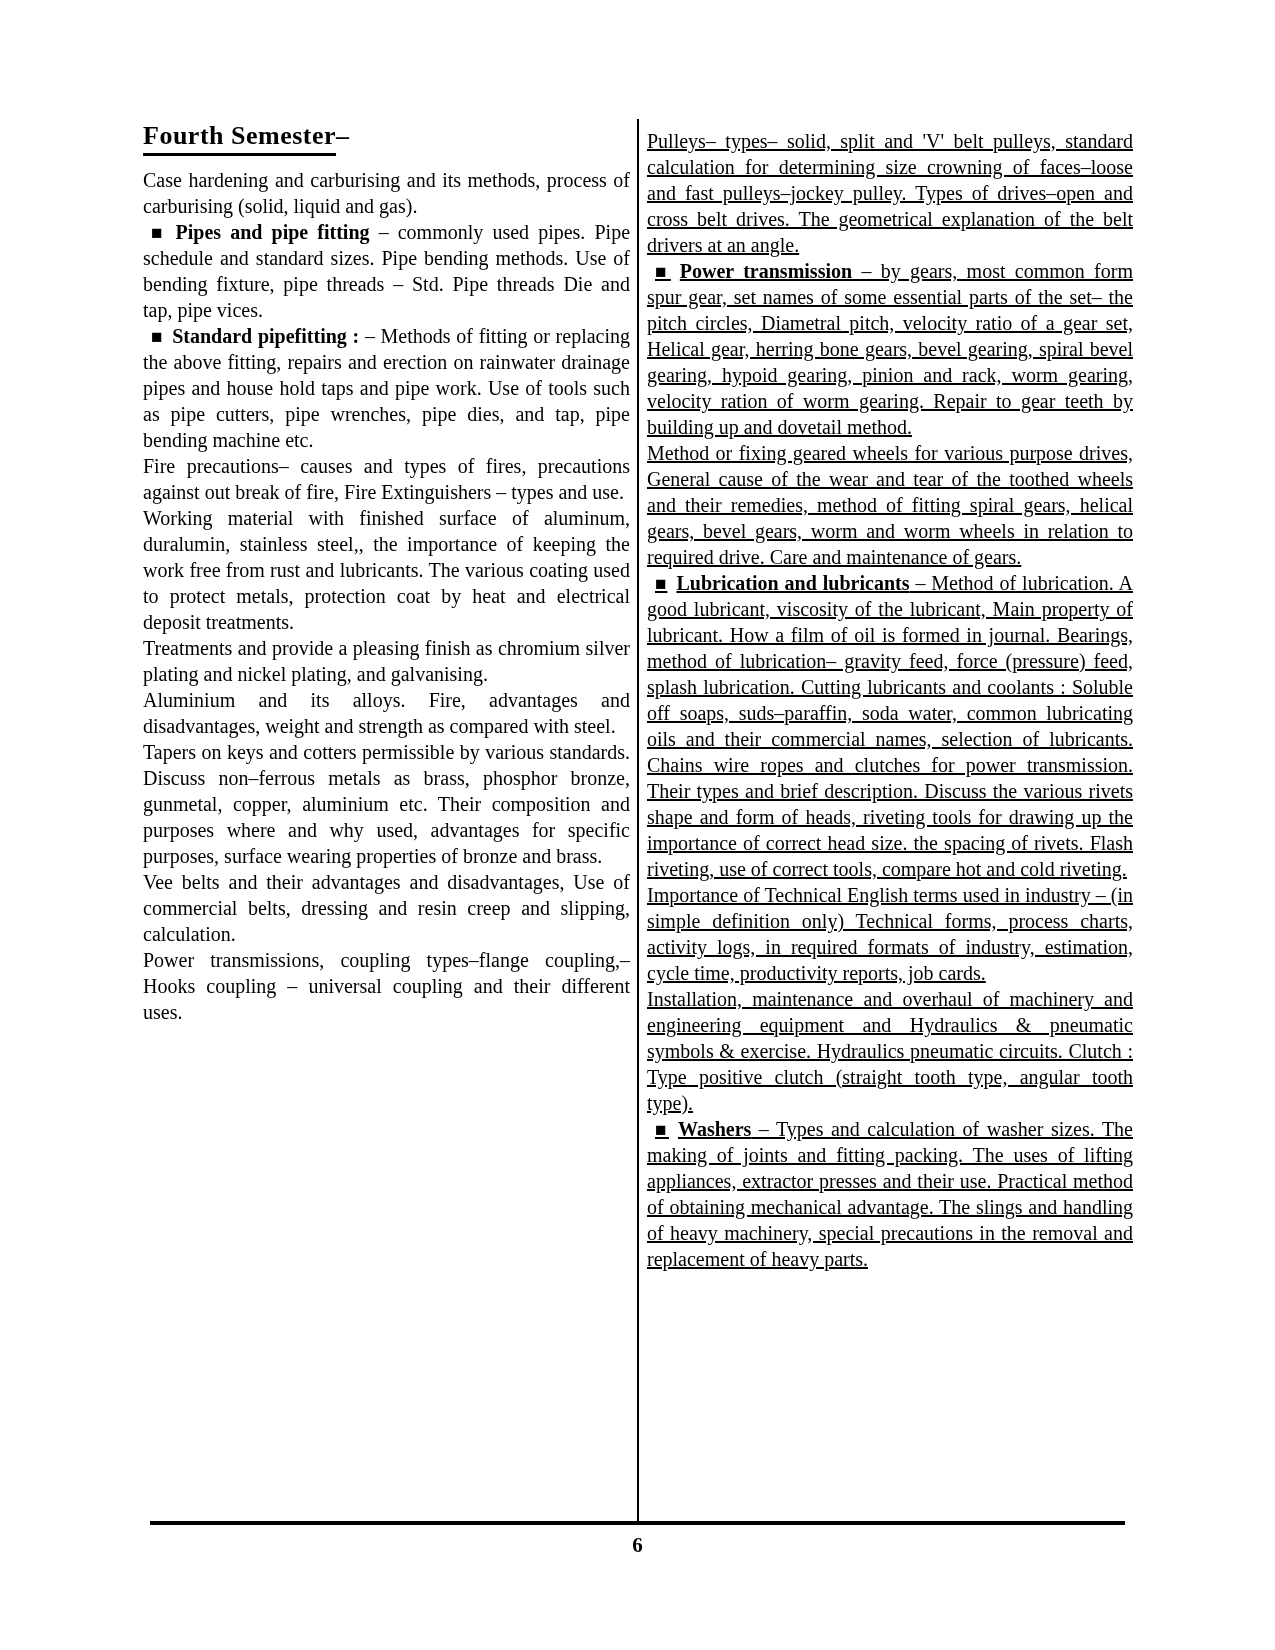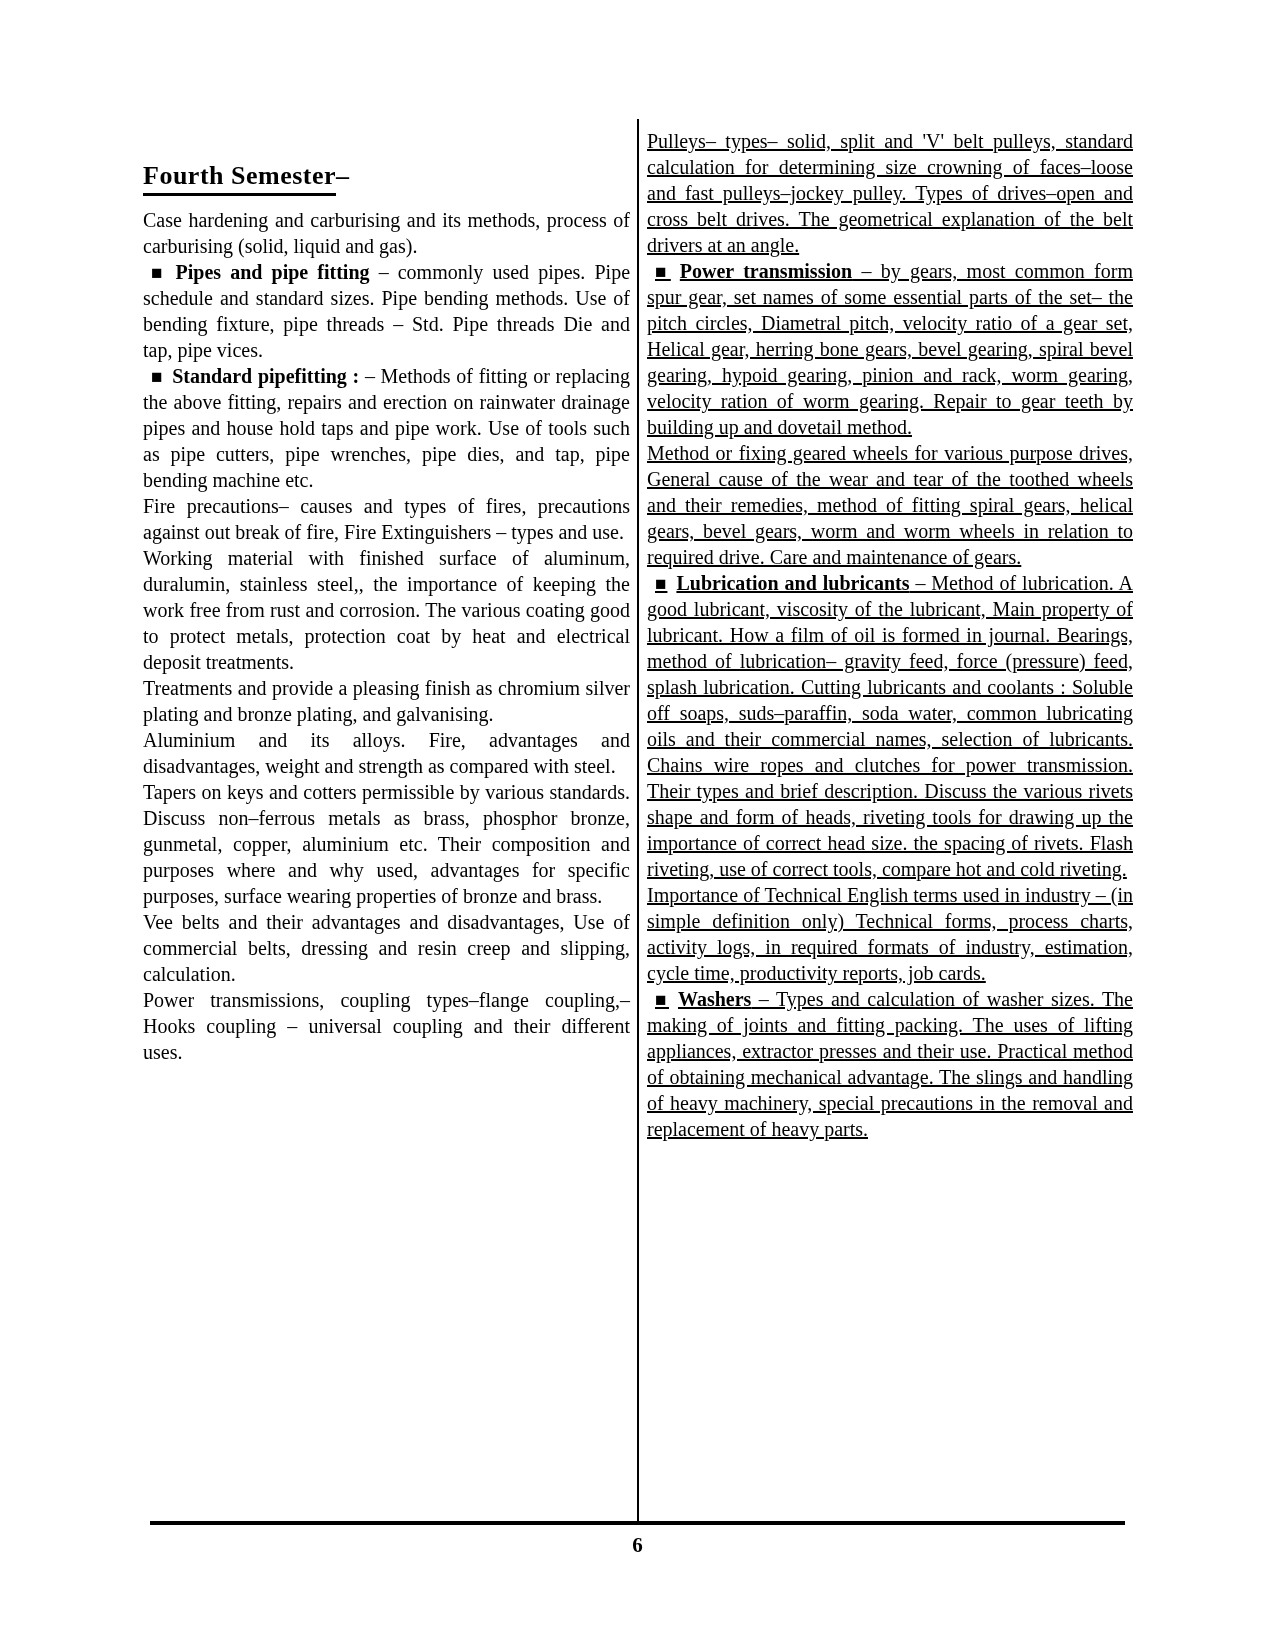--- a/index.html
+++ b/index.html
@@ -30,21 +30,20 @@
     font-size: 26px;
     line-height: 33px;
     font-weight: bold;
     margin: 0 0 11px 0;
     letter-spacing: 0.5px;
   }
   .underlined {
     border-bottom: 3px solid #000000;
     padding-bottom: 1px;
     display: inline-block;
-    margin-top: 40px;
   }
   p.para {
     margin: 0;
     font-size: 20px;
     line-height: 26px;
     text-align: justify;
   }
   p.para.bulleted { text-indent: 8px; }
   .bullet {
     font-size: 19px;
@@ -85,35 +84,36 @@
 <div class="page">
 
   <div class="columns">
     <div class="col-left">
       <h1 class="heading"><span class="underlined">Fourth Semester</span><span>–</span></h1>
       <div id="left-paras">
           <p class="para"><span>Case hardening and carburising and its methods, process of carburising (solid, liquid and gas).</span></p>
           <p class="para bulleted"><span class="bullet">■</span><span class="bold-lead">Pipes and pipe fitting</span><span> – commonly used pipes. Pipe schedule and standard sizes. Pipe bending methods. Use of bending fixture, pipe threads – Std. Pipe threads Die and tap, pipe vices.</span></p>
           <p class="para bulleted"><span class="bullet">■</span><span class="bold-lead">Standard pipefitting :</span><span> – Methods of fitting or replacing the above fitting, repairs and erection on rainwater drainage pipes and house hold taps and pipe work. Use of tools such as pipe cutters, pipe wrenches, pipe dies, and tap, pipe bending machine etc.</span></p>
           <p class="para"><span>Fire precautions– causes and types of fires, precautions against out break of fire, Fire Extinguishers – types and use.</span></p>
-          <p class="para"><span>Working material with finished surface of aluminum, duralumin, stainless steel,, the importance of keeping the work free from rust and corrosion. The various coating good to protect metals, protection coat by heat and electrical deposit treatments.</span></p>
-          <p class="para"><span>Treatments and provide a pleasing finish as chromium silver plating and bronze plating, and galvanising.</span></p>
+          <p class="para"><span>Working material with finished surface of aluminum, duralumin, stainless steel,, the importance of keeping the work free from rust and lubricants. The various coating used to protect metals, protection coat by heat and electrical deposit treatments.</span></p>
+          <p class="para"><span>Treatments and provide a pleasing finish as chromium silver plating and nickel plating, and galvanising.</span></p>
           <p class="para"><span>Aluminium and its alloys. Fire, advantages and disadvantages, weight and strength as compared with steel.</span></p>
           <p class="para"><span>Tapers on keys and cotters permissible by various standards. Discuss non–ferrous metals as brass, phosphor bronze, gunmetal, copper, aluminium etc. Their composition and purposes where and why used, advantages for specific purposes, surface wearing properties of bronze and brass.</span></p>
           <p class="para"><span>Vee belts and their advantages and disadvantages, Use of commercial belts, dressing and resin creep and slipping, calculation.</span></p>
           <p class="para"><span>Power transmissions, coupling types–flange coupling,– Hooks coupling – universal coupling and their different uses.</span></p>
         </div>
     </div>
     <div class="col-right">
       <div id="right-paras">
           <p class="para"><span>Pulleys– types– solid, split and 'V' belt pulleys, standard calculation for determining size crowning of faces–loose and fast pulleys–jockey pulley. Types of drives–open and cross belt drives. The geometrical explanation of the belt drivers at an angle.</span></p>
           <p class="para bulleted"><span class="bullet">■</span><span class="bold-lead">Power transmission</span><span> – by gears, most common form spur gear, set names of some essential parts of the set– the pitch circles, Diametral pitch, velocity ratio of a gear set, Helical gear, herring bone gears, bevel gearing, spiral bevel gearing, hypoid gearing, pinion and rack, worm gearing, velocity ration of worm gearing. Repair to gear teeth by building up and dovetail method.</span></p>
           <p class="para"><span>Method or fixing geared wheels for various purpose drives, General cause of the wear and tear of the toothed wheels and their remedies, method of fitting spiral gears, helical gears, bevel gears, worm and worm wheels in relation to required drive. Care and maintenance of gears.</span></p>
           <p class="para bulleted"><span class="bullet">■</span><span class="bold-lead">Lubrication and lubricants</span><span> – Method of lubrication. A good lubricant, viscosity of the lubricant, Main property of lubricant. How a film of oil is formed in journal. Bearings, method of lubrication– gravity feed, force (pressure) feed, splash lubrication. Cutting lubricants and coolants : Soluble off soaps, suds–paraffin, soda water, common lubricating oils and their commercial names, selection of lubricants. Chains wire ropes and clutches for power transmission. Their types and brief description. Discuss the various rivets shape and form of heads, riveting tools for drawing up the importance of correct head size. the spacing of rivets. Flash riveting, use of correct tools, compare hot and cold riveting.</span></p>
           <p class="para"><span>Importance of Technical English terms used in industry – (in simple definition only) Technical forms, process charts, activity logs, in required formats of industry, estimation, cycle time, productivity reports, job cards.</span></p>
+          <p class="para"><span>Installation, maintenance and overhaul of machinery and engineering equipment and Hydraulics &amp; pneumatic symbols &amp; exercise. Hydraulics pneumatic circuits. Clutch : Type positive clutch (straight tooth type, angular tooth type).</span></p>
           <p class="para bulleted"><span class="bullet">■</span><span class="bold-lead">Washers</span><span> – Types and calculation of washer sizes. The making of joints and fitting packing. The uses of lifting appliances, extractor presses and their use. Practical method of obtaining mechanical advantage. The slings and handling of heavy machinery, special precautions in the removal and replacement of heavy parts.</span></p>
         </div>
     </div>
   </div>
 
   <div class="divider"></div>
   <div class="footer-rule"></div>
   <div class="page-number">6</div>
 
 </div>

